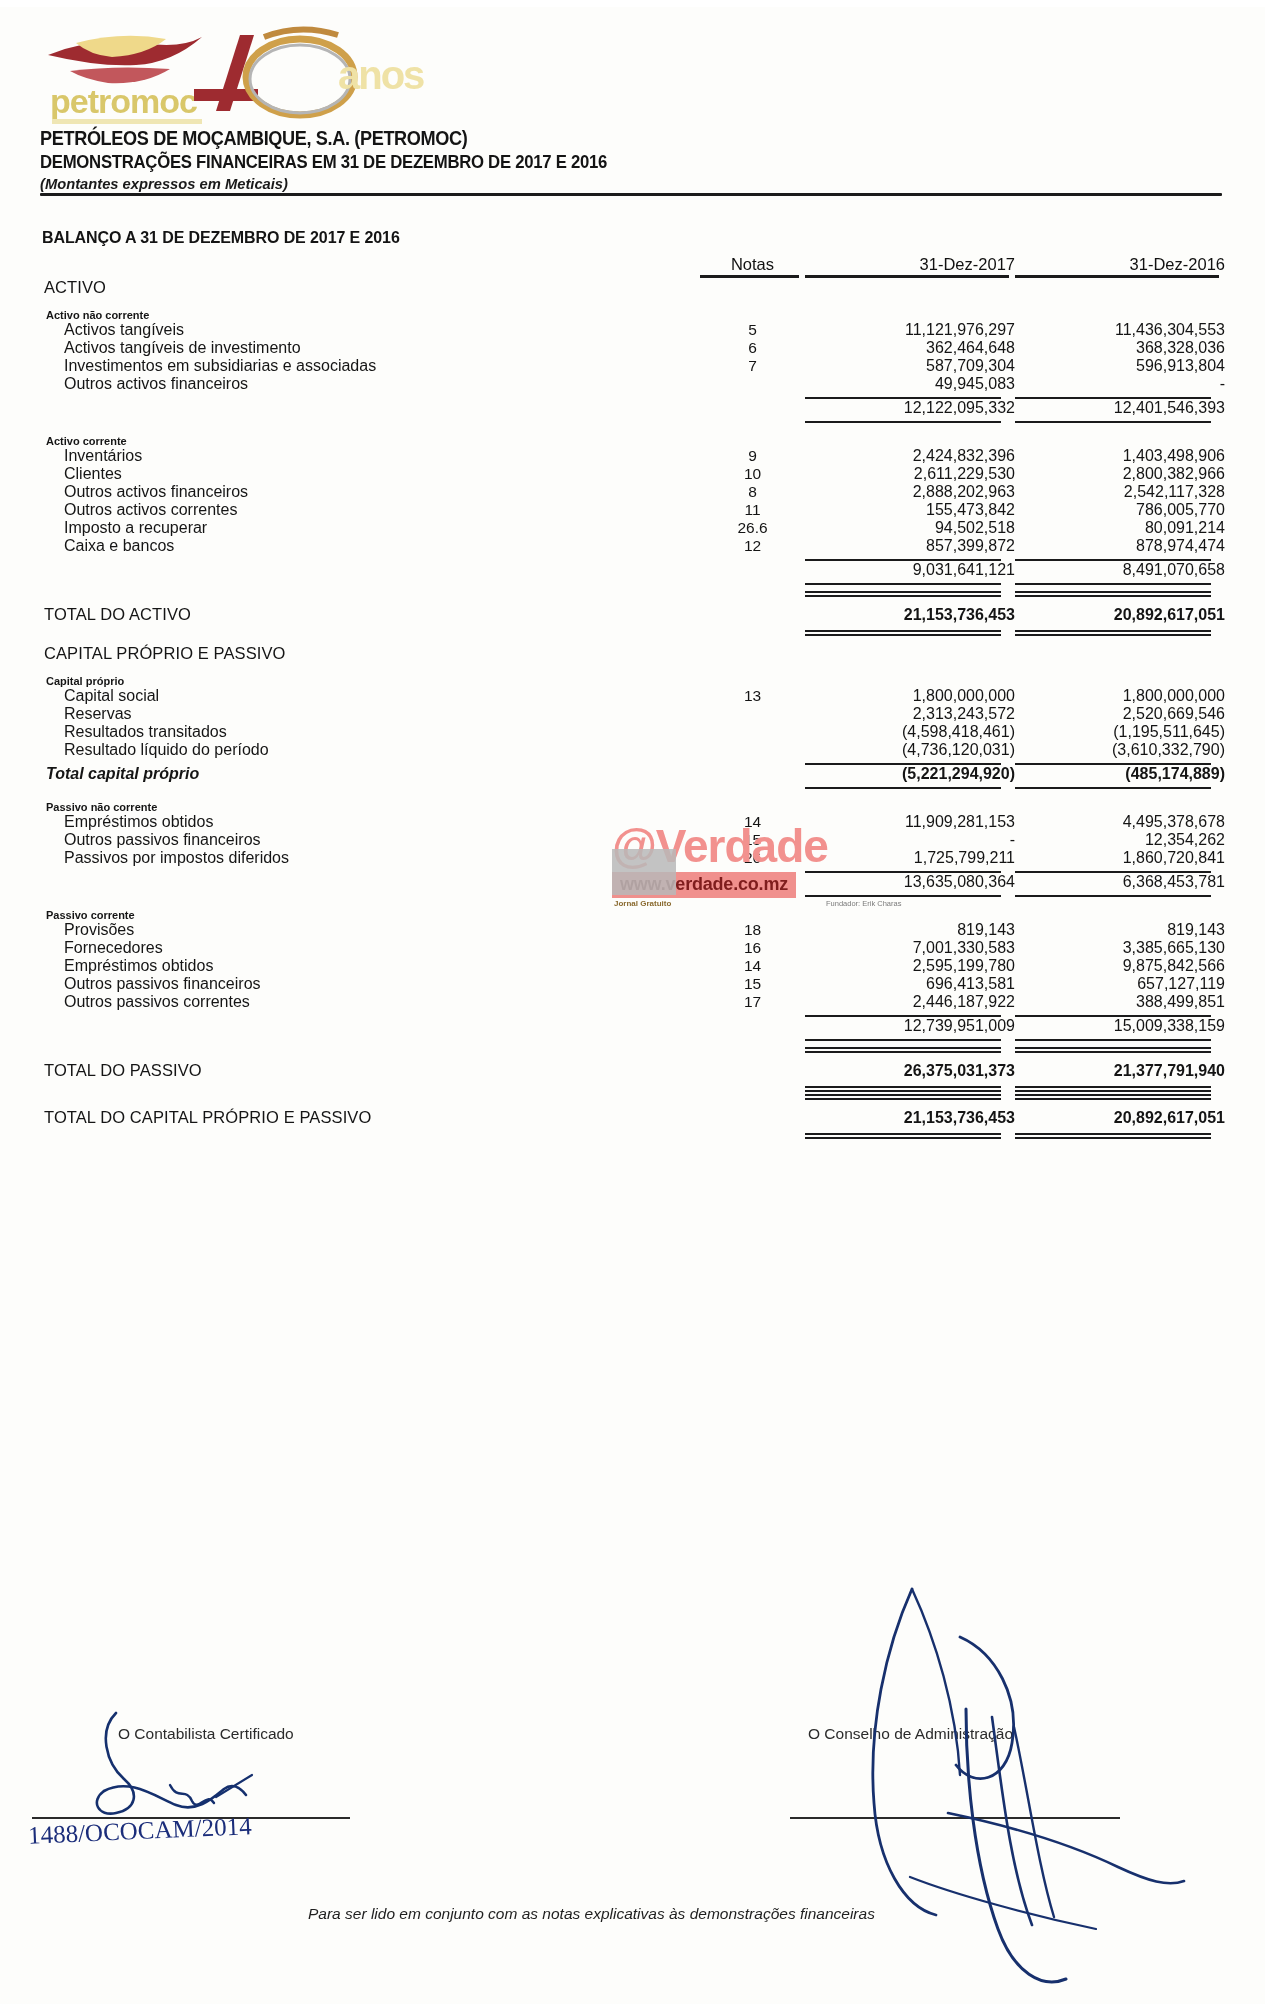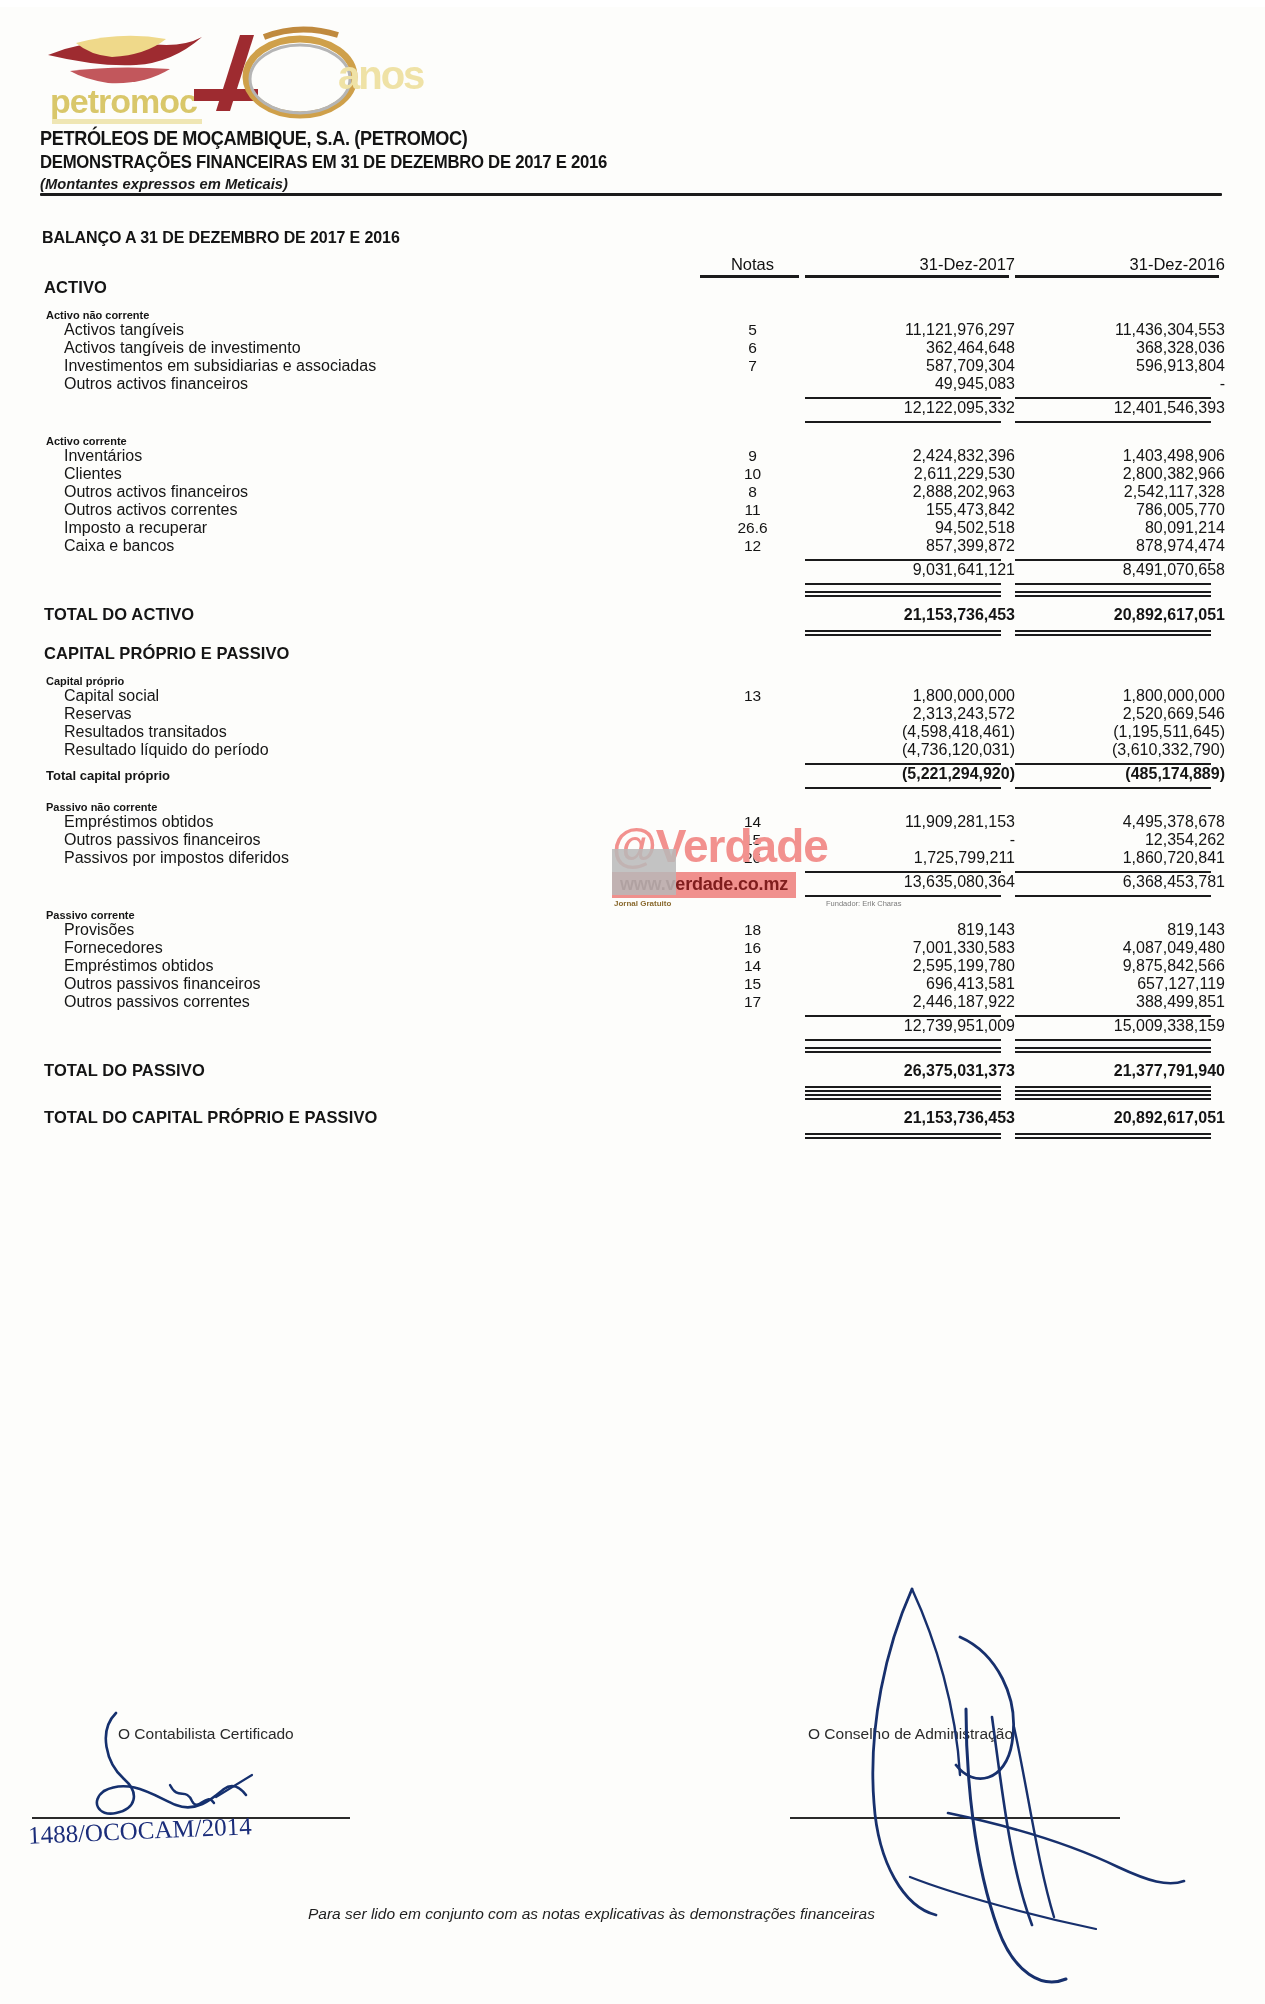--- a/index.html
+++ b/index.html
@@ -130,31 +130,32 @@
     font-size: 16px;
     color: #151515;
     padding: 3.2px 0 3.2px 0;
     white-space: nowrap;
   }
   .lbl.ind0 { padding-left: 4px; }
   .lbl.ind1 { padding-left: 6px; }
   .lbl.ind2 { padding-left: 24px; }
 
   .lbl.caps {
-    font-weight: bold;
+    font-weight: normal;
     font-size: 16.5px;
     letter-spacing: 0.1px;
   }
   .lbl.sect {
     font-weight: bold;
     font-size: 11px;
   }
   .lbl.subtot {
     font-weight: bold;
-    font-size: 13px;
+    font-size: 16px;
+    font-style: italic;
   }
 
   .note {
     font-size: 15.5px;
     font-weight: bold;
     text-align: center;
     color: #141414;
     padding: 3.2px 0;
   }
   .num {
@@ -645,21 +646,21 @@
           <tr>
             <td class="lbl ind2">Provisões</td>
             <td class="note">18</td>
             <td class="num">819,143</td>
             <td class="num">819,143</td>
           </tr>
           <tr>
             <td class="lbl ind2">Fornecedores</td>
             <td class="note">16</td>
             <td class="num">7,001,330,583</td>
-            <td class="num">4,087,049,480</td>
+            <td class="num">3,385,665,130</td>
           </tr>
           <tr>
             <td class="lbl ind2">Empréstimos obtidos</td>
             <td class="note">14</td>
             <td class="num">2,595,199,780</td>
             <td class="num">9,875,842,566</td>
           </tr>
           <tr>
             <td class="lbl ind2">Outros passivos financeiros</td>
             <td class="note">15</td>

